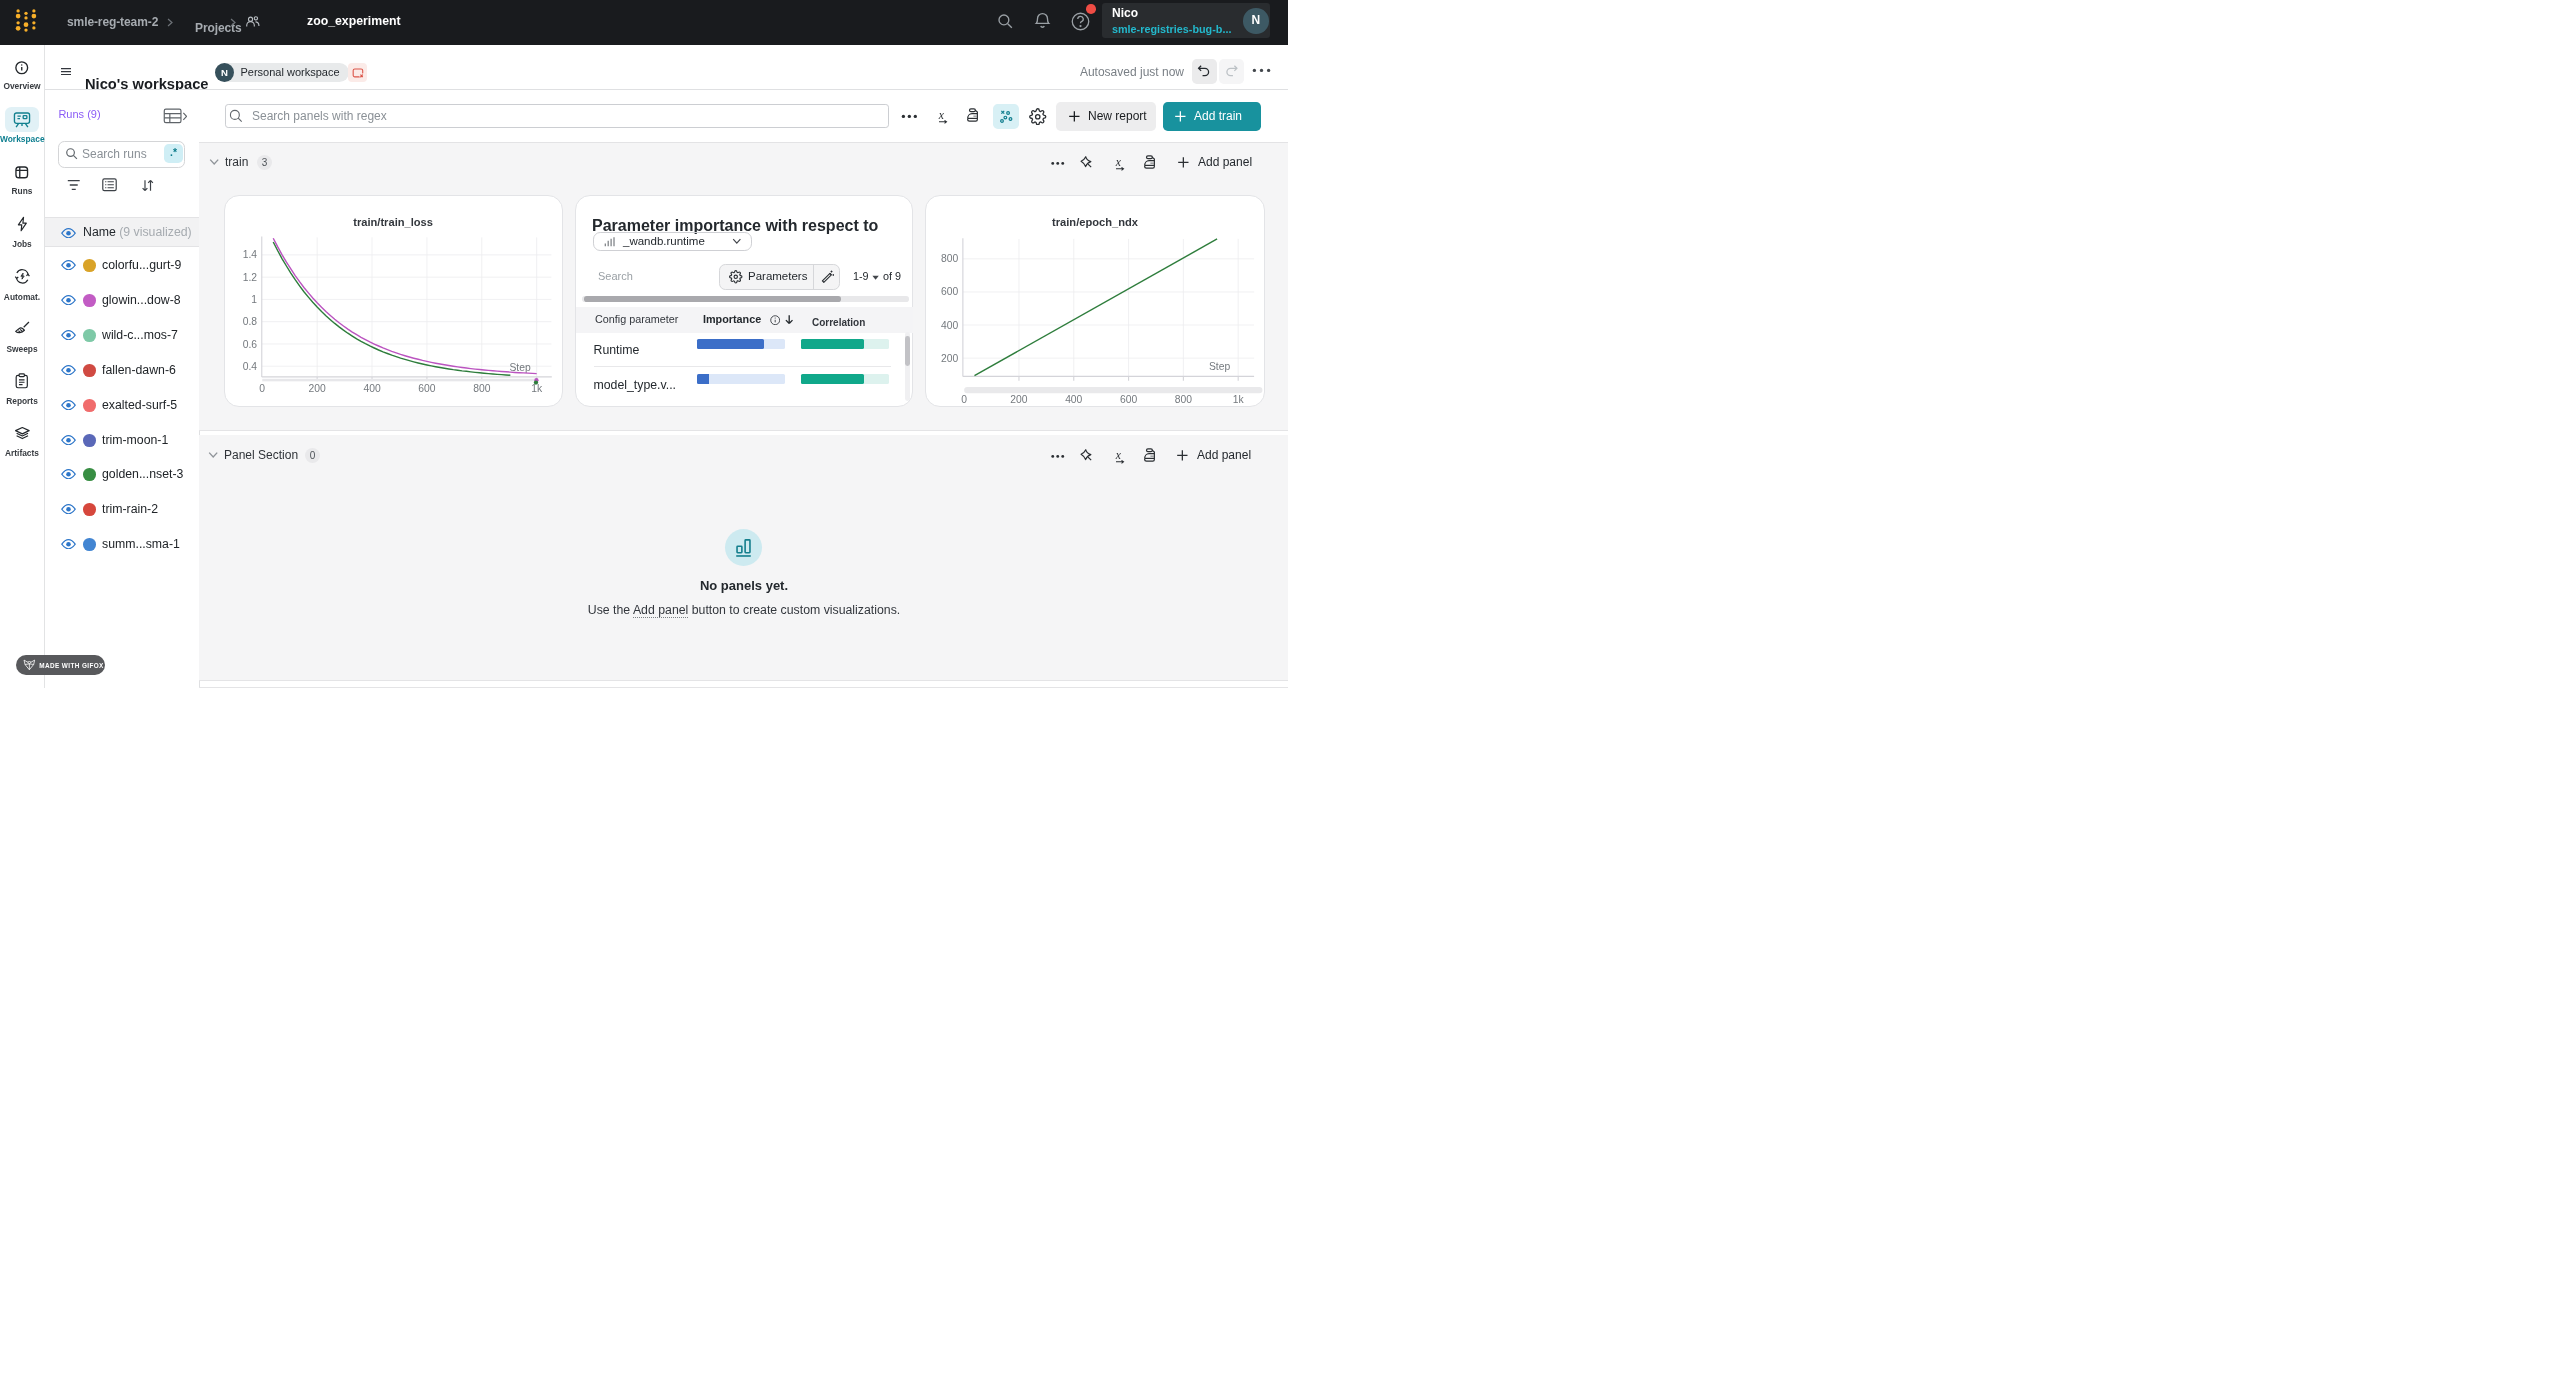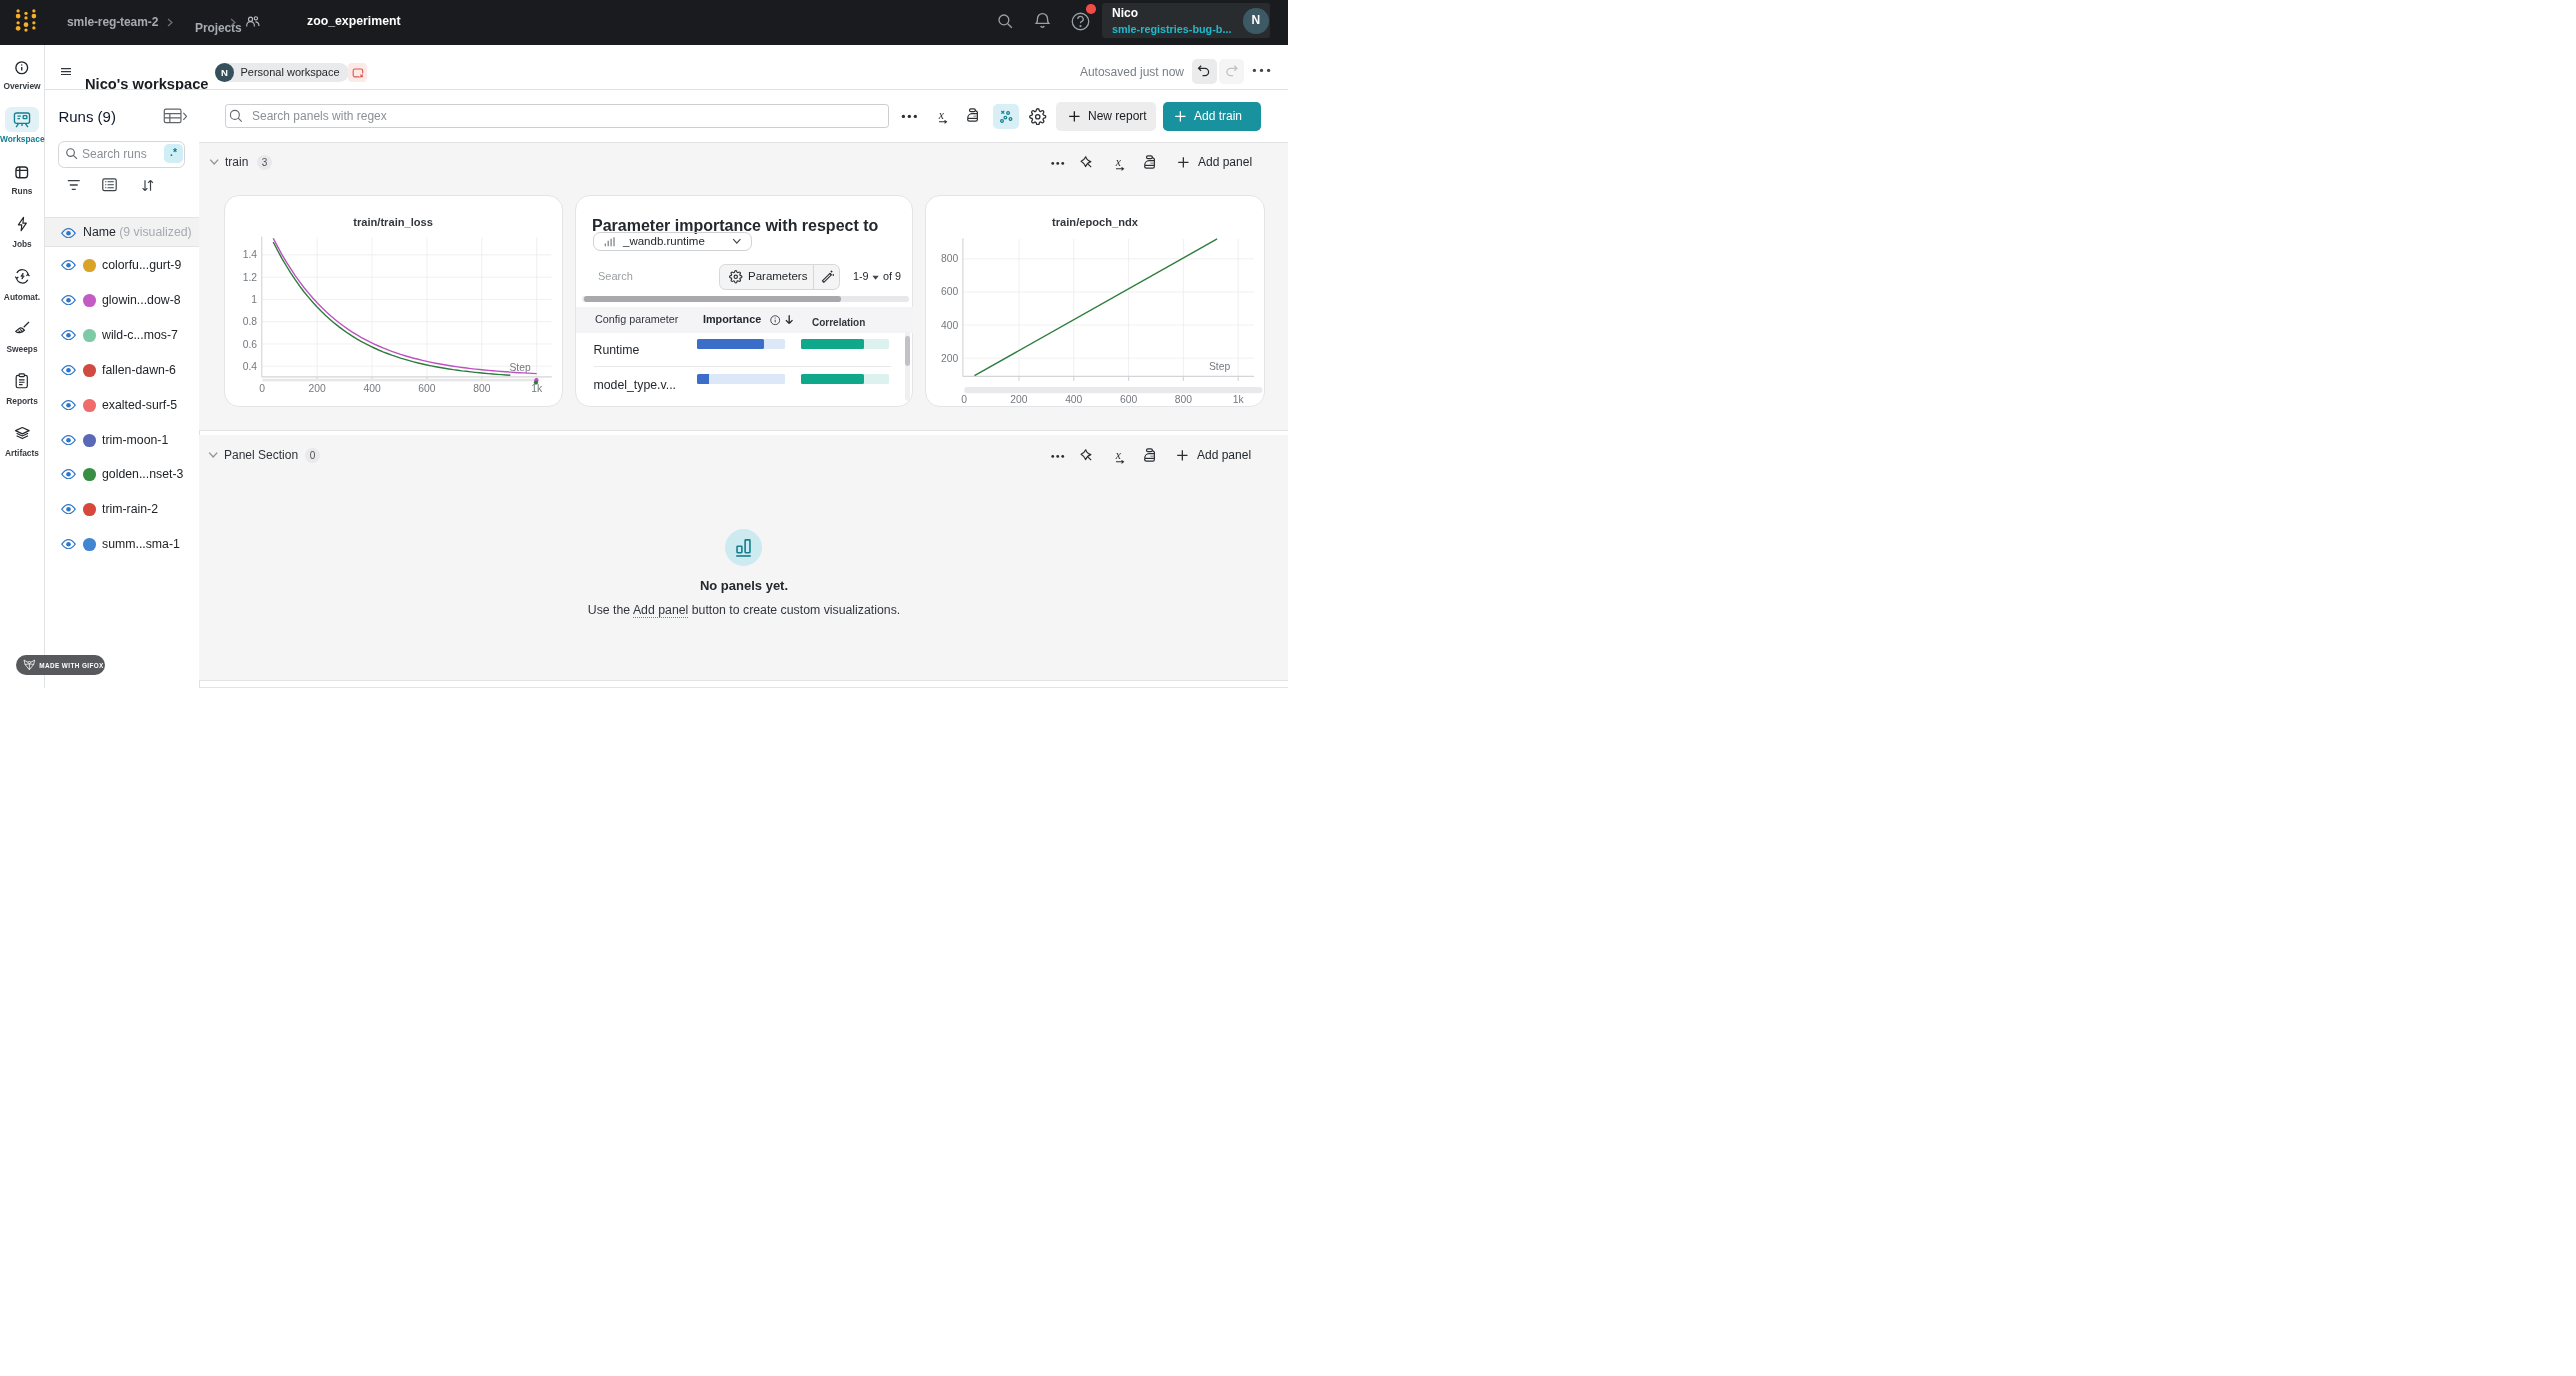--- a/index.html
+++ b/index.html
@@ -168,21 +168,21 @@
 
     <svg class="abs" style="left:13.5px;top:381px" width="16.7" height="16" viewBox="0 0 21 20" fill="none" stroke="#23272b" stroke-width="1.5" stroke-linejoin="round">
         <path d="M10.5 1.8 L19 5.8 L10.5 9.8 L2 5.8 z"></path>
         <path d="M3.3 9 L10.5 12.5 L17.7 9"></path>
         <path d="M3.3 12.2 L10.5 15.7 L17.7 12.2"></path>
       </svg>
     <div class="abs rail-label" style="top:403px;">Artifacts</div>
   </div>
 
   <div class="abs" id="runspanel">
-    <div class="abs" style="left:13.4px;top:17.5px;font-size:15px;color:#0f172a;">Runs (9)</div>
+    <div class="abs" style="left:13.4px;top:17.5px;font-size:11px;color:#8b5cf6;">Runs (9)</div>
     <svg class="abs" style="left:118px;top:18.3px" width="24" height="16.7" viewBox="0 0 30 21" fill="none" stroke="#5f6469" stroke-width="1.5">
         <rect x="1.5" y="1.5" width="21" height="17" rx="2"></rect>
         <path d="M1.5 7 h21 M1.5 12.5 h21 M8.5 7 v11.5"></path>
         <path d="M25.5 6 l4 4.5 -4 4.5" stroke-width="1.4"></path>
       </svg>
     <div class="abs" style="left:13.4px;top:51px;width:127px;height:27px;border:0.8px solid #d4d5d7;border-radius:6.4px;background:#fff;"></div>
     <svg class="abs" style="left:20px;top:57px" width="13.5" height="13.5" viewBox="0 0 17 17" fill="none" stroke="#60666b" stroke-width="1.5">
         <circle cx="7" cy="7" r="4.8"></circle>
         <path d="M10.6 10.6 L15 15"></path>
       </svg>

